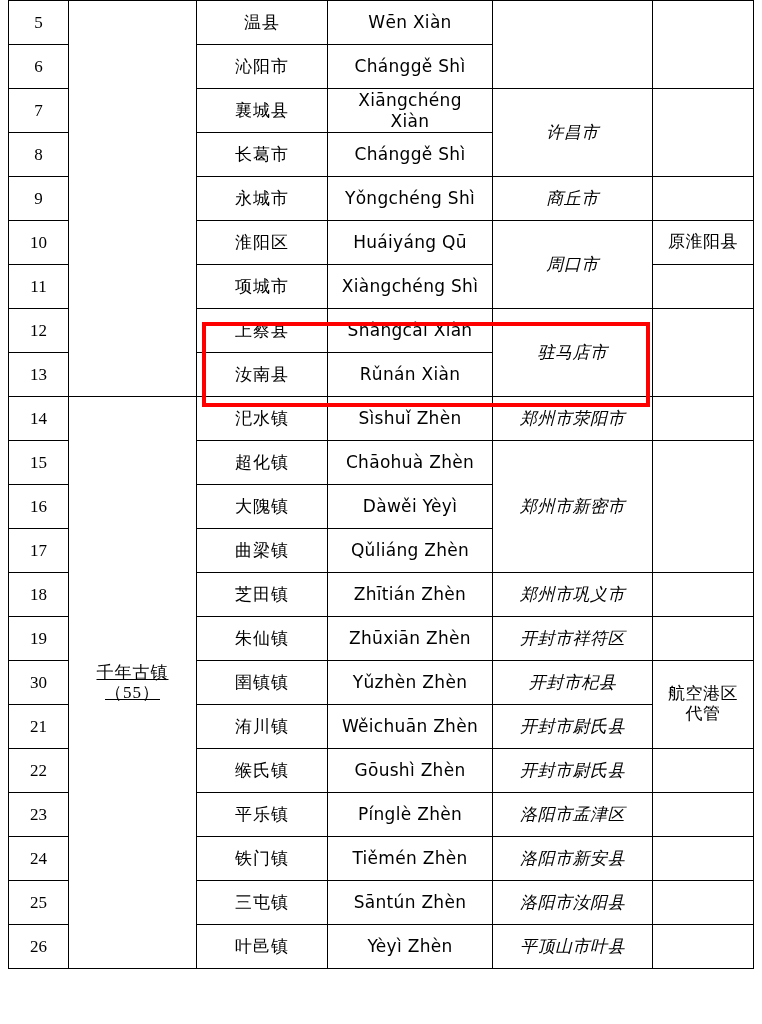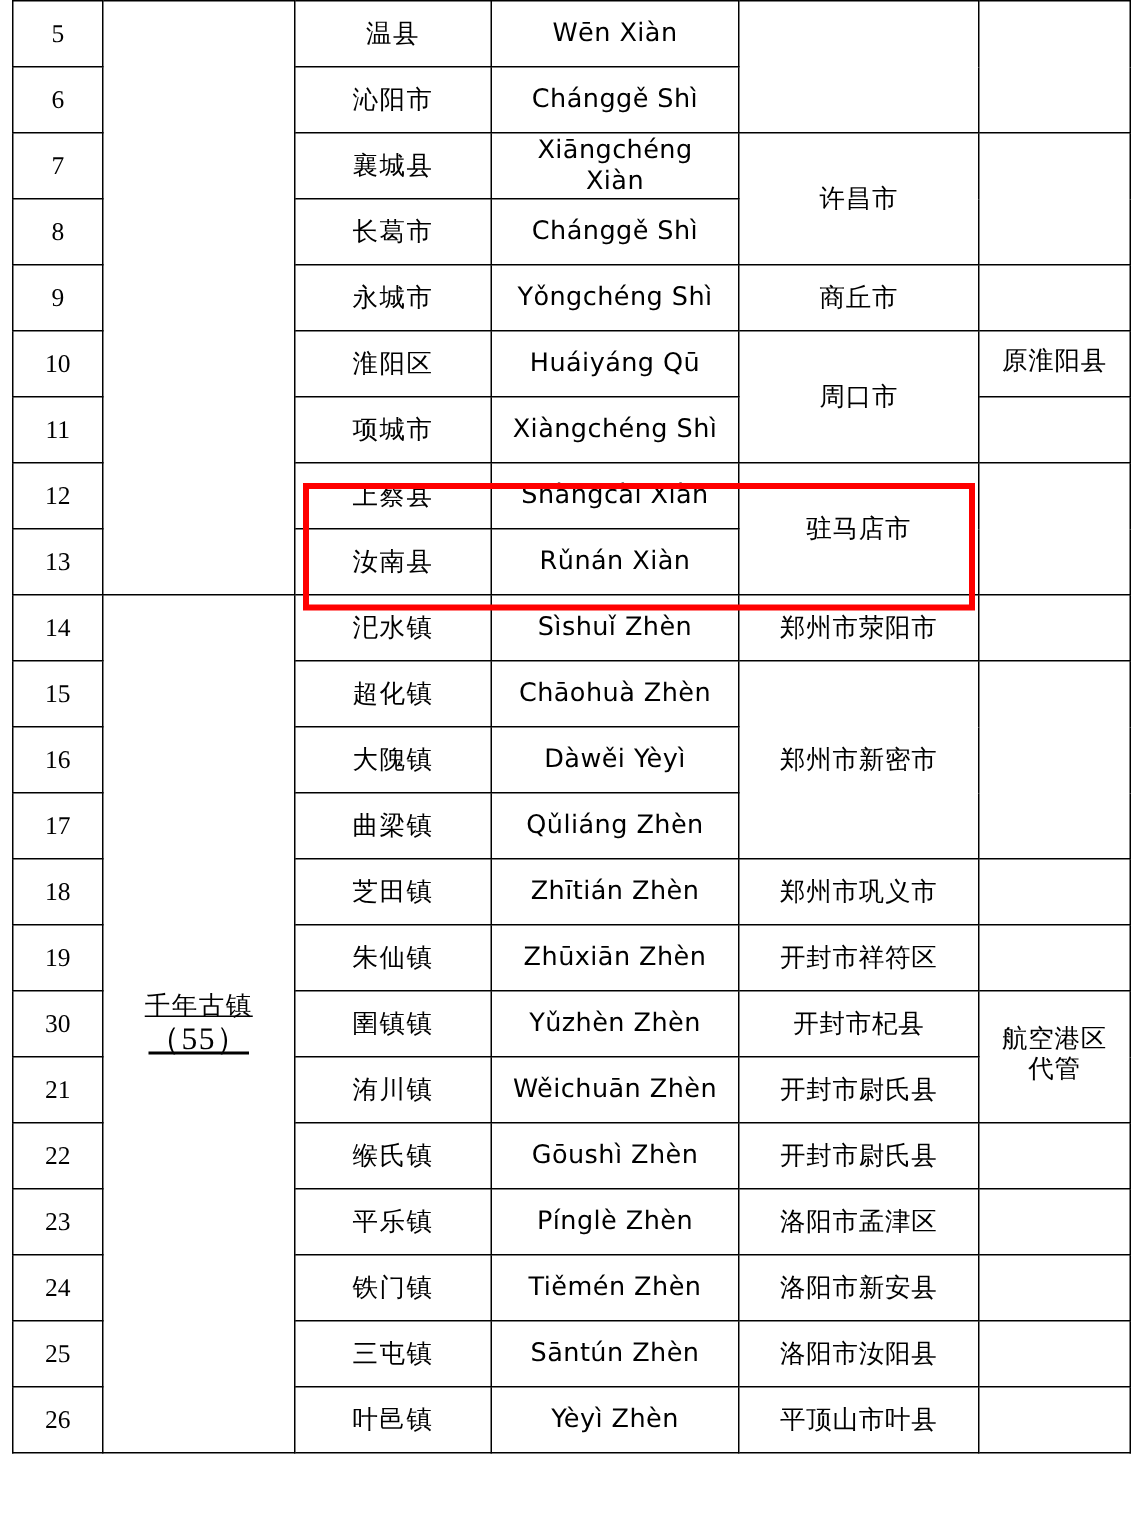--- a/index.html
+++ b/index.html
@@ -47,35 +47,36 @@
     font-family: "Liberation Serif", "DejaVu Serif", serif;
     font-size: 18px;
   }
   td.cat {
     font-size: 18px;
     letter-spacing: 1px;
     text-decoration: underline;
   }
   td.cat .cat-line2 {
     display: block;
-    font-size: 21px;
+    font-size: 17px;
   }
   td.name {
     font-size: 18px;
     letter-spacing: 1px;
     margin-top: 16px;
   }
   td.pinyin {
     font-family: "DejaVu Sans", "Liberation Sans", sans-serif;
     font-size: 18px;
     letter-spacing: 0.3px;
   }
   td.city {
     font-size: 17px;
     letter-spacing: 0.5px;
+    font-style: italic;
   }
   td.note {
     font-size: 16px;
     letter-spacing: 0.5px;
     font-family: Liberation Mono, monospace;
   }
   td.note .note-line {
     display: block;
   }
   td.pinyin.two-line {

